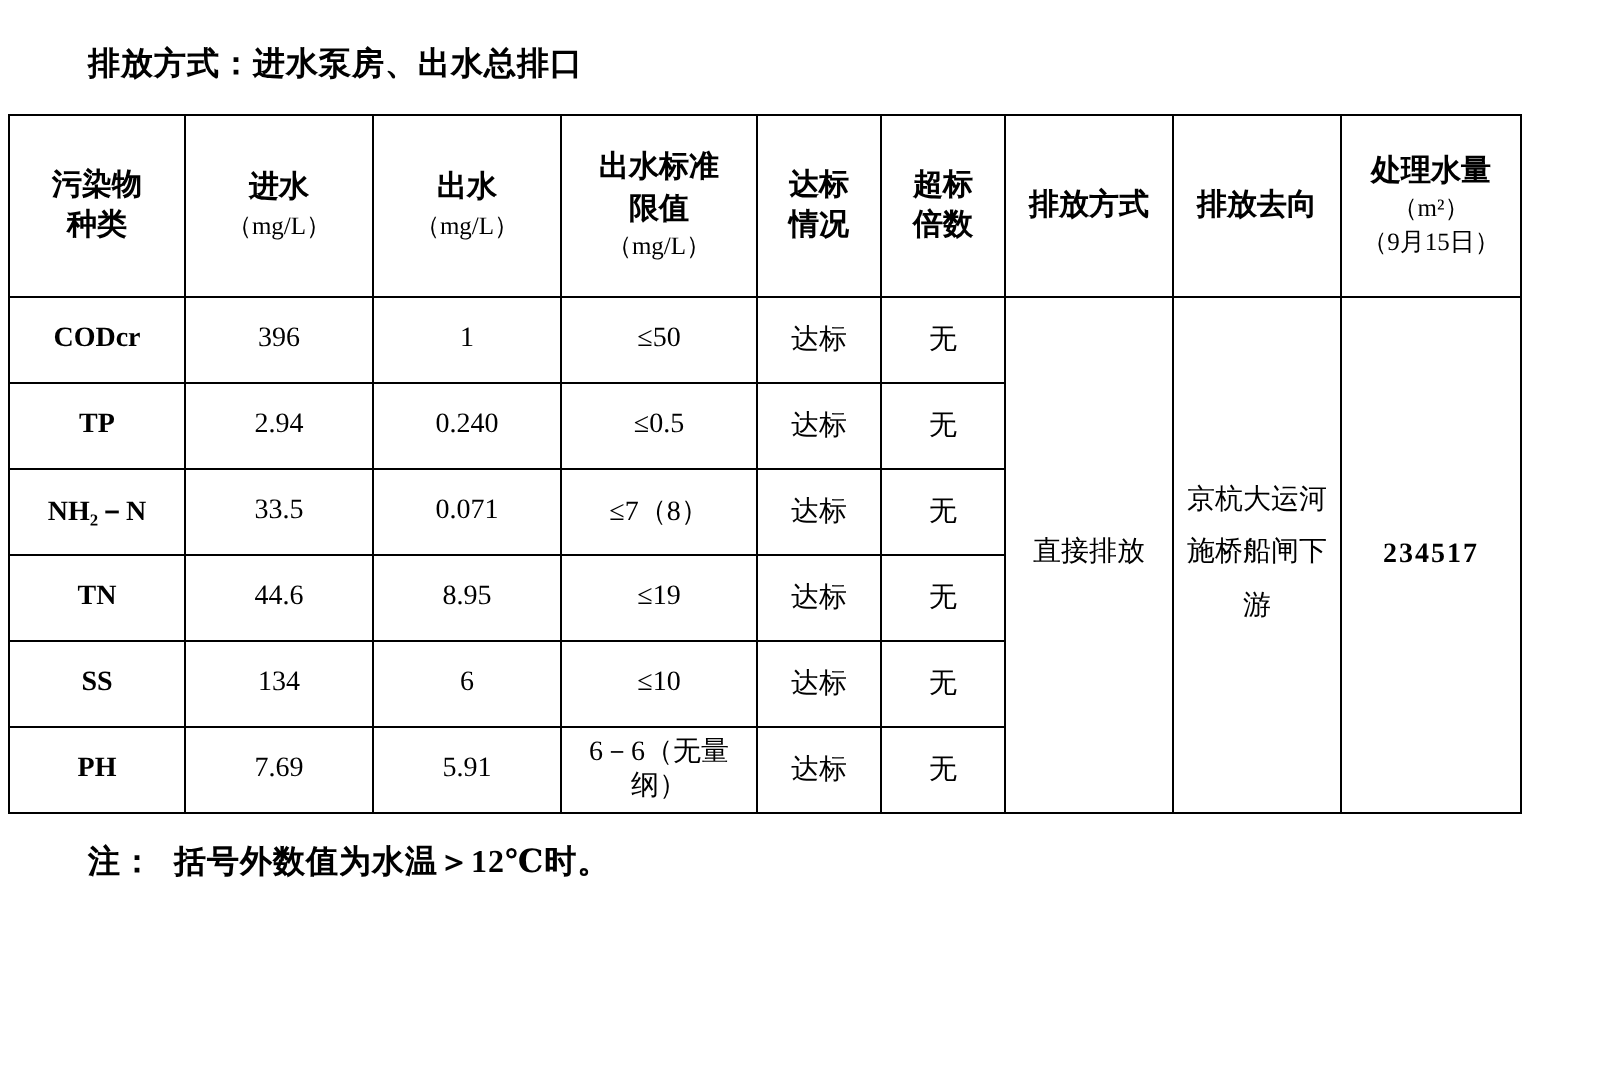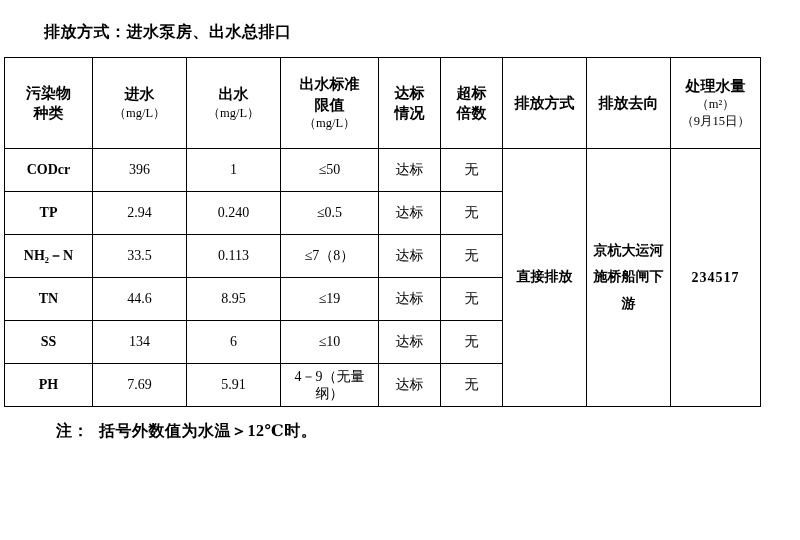--- a/index.html
+++ b/index.html
@@ -74,39 +74,38 @@
   }
   .unit {
     font-size: 12.5px;
     font-weight: normal;
     display: block;
   }
   .hdr-line {
     display: block;
   }
   .vert-cell {
-    font-weight: bold;
+    font-weight: normal;
     font-size: 16px;
     line-height: 1.9;
   }
   .big-num {
     font-size: 27px;
     font-weight: bold;
     letter-spacing: 1px;
   }
   .small-wrap {
     font-size: 12.5px;
     line-height: 1.25;
   }
   .note {
     padding: 14px 0 0 44px;
     font-size: 16px;
     font-weight: bold;
     letter-spacing: 0.5px;
-    margin-left: 12px;
   }
   .note .note-label {
     margin-right: 10px;
   }
 </style>
 </head>
 <body>
 
 <div class="page">
 
@@ -187,21 +186,21 @@
           <td>2.94</td>
           <td>0.240</td>
           <td>≤0.5</td>
           <td>达标</td>
           <td>无</td>
         </tr>
 
         <tr>
           <td class="param-name">NH₂－N</td>
           <td>33.5</td>
-          <td>0.113</td>
+          <td>0.071</td>
           <td>≤7（8）</td>
           <td>达标</td>
           <td>无</td>
         </tr>
 
         <tr>
           <td class="param-name">TN</td>
           <td>44.6</td>
           <td>8.95</td>
           <td>≤19</td>
@@ -215,21 +214,21 @@
           <td>6</td>
           <td>≤10</td>
           <td>达标</td>
           <td>无</td>
         </tr>
 
         <tr>
           <td class="param-name">PH</td>
           <td>7.69</td>
           <td>5.91</td>
-          <td class="small-wrap">4－9（无量纲）</td>
+          <td class="small-wrap">6－6（无量纲）</td>
           <td>达标</td>
           <td>无</td>
         </tr>
 
       </tbody>
     </table>
   </div>
 
   <div class="note">
     <span class="note-label">注：</span><span>括号外数值为水温＞12℃时。</span>

